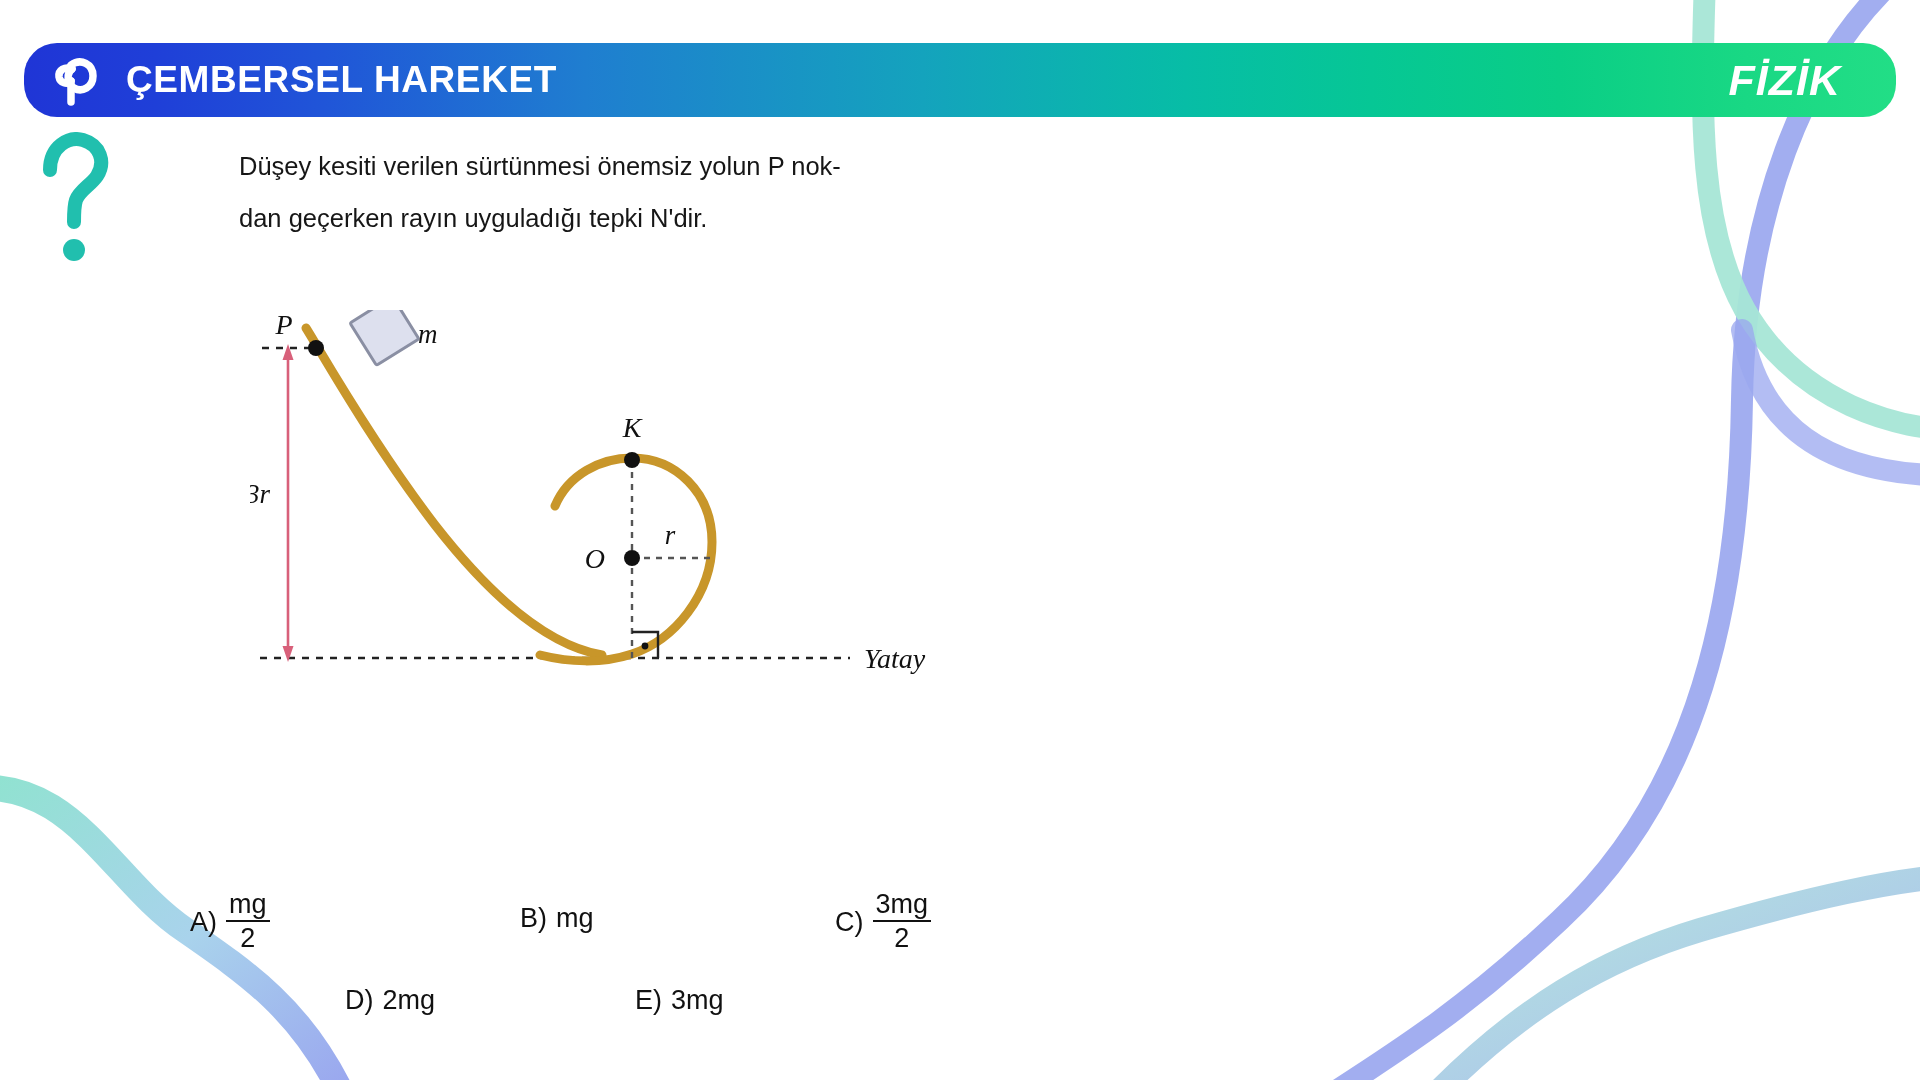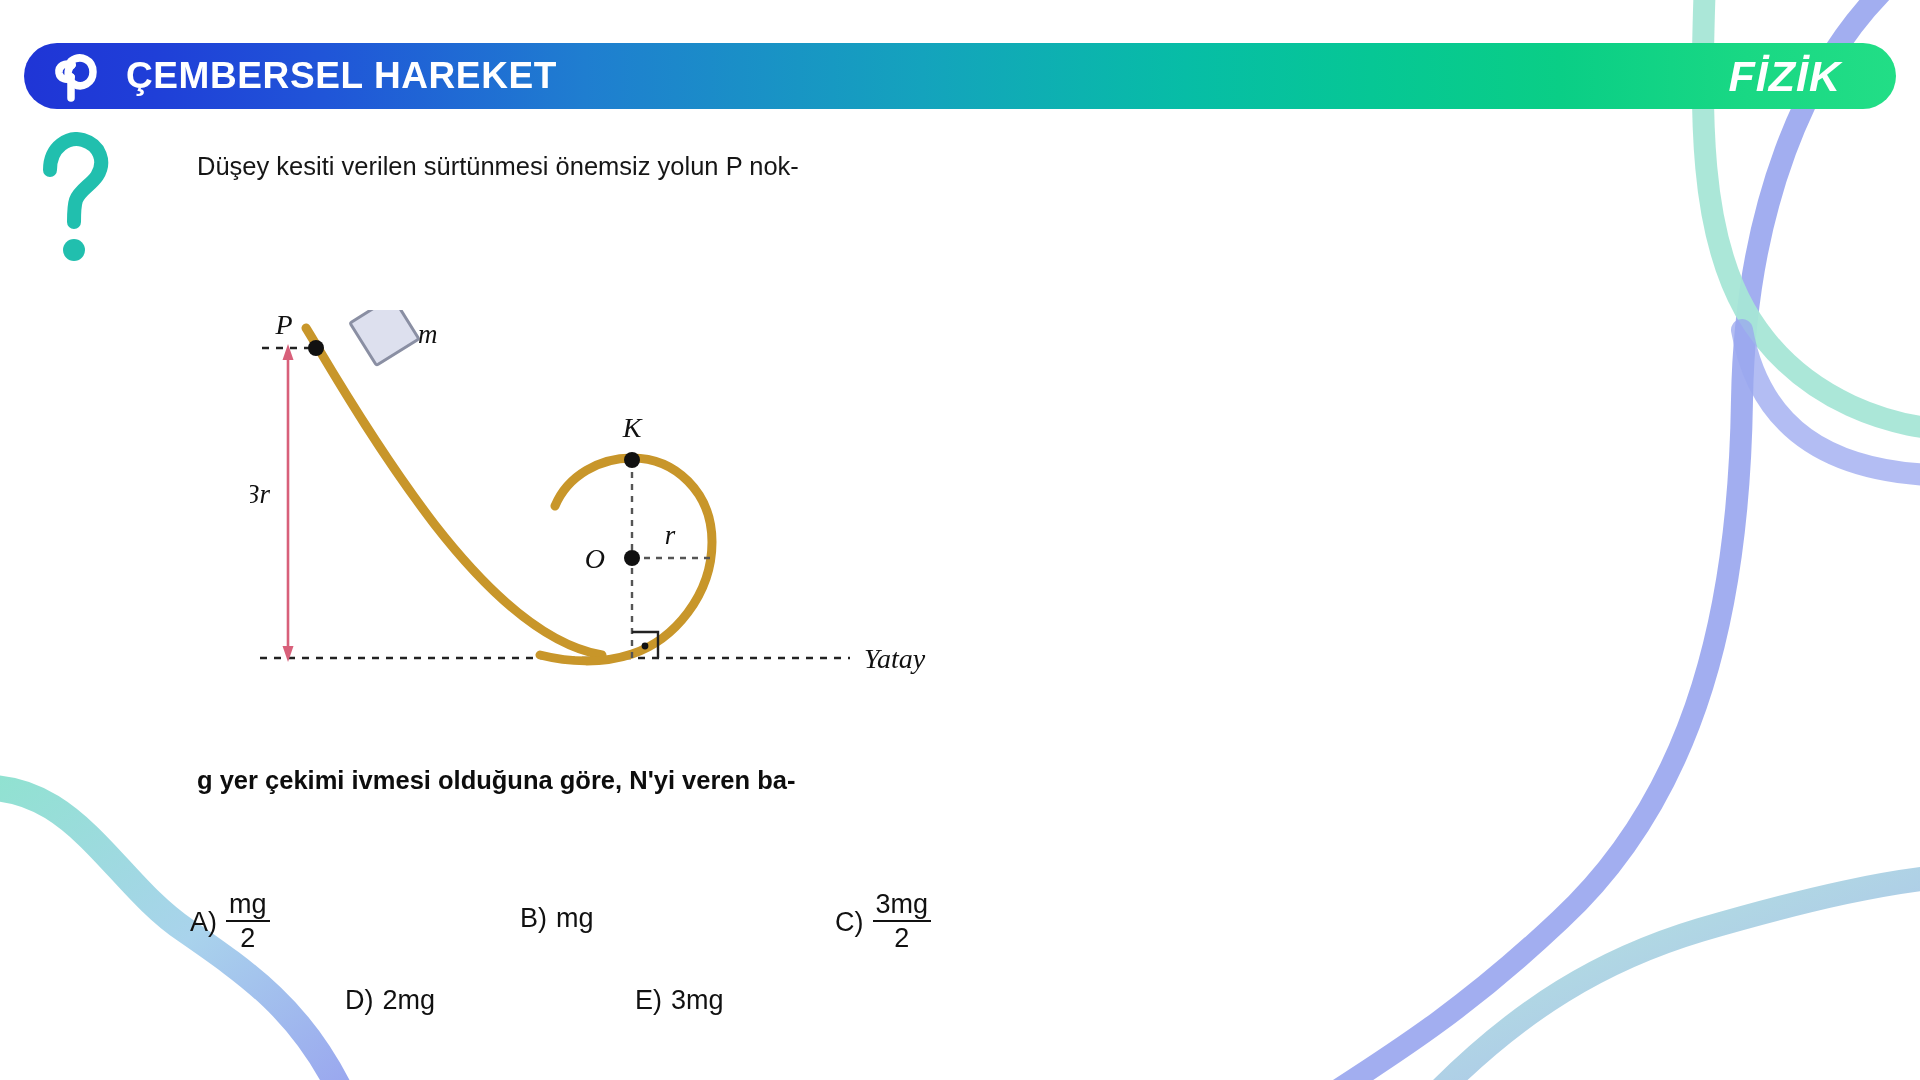--- a/index.html
+++ b/index.html
@@ -21,21 +21,21 @@
     height: 1080px;
     z-index: 0;
     pointer-events: none;
   }
   
   .header-banner {
     position: absolute;
     left: 24px;
     top: 43px;
     width: 1872px;
-    height: 66px;
+    height: 74px;
     border-radius: 33px;
     background: linear-gradient(90deg,
         #1f35d6 0%,
         #1f3fd8 7%,
         #2055d8 16%,
         #1f7ed0 30%,
         #14a3bd 48%,
         #07bda6 62%,
         #06c795 72%,
         #0ace86 82%,
@@ -93,21 +93,21 @@
   .question-text {
     position: absolute;
     left: 197px;
     top: 140px;
     width: 760px;
     font-size: 25.5px;
     line-height: 52px;
     color: #161616;
     z-index: 2;
   }
-  .question-text div { white-space: nowrap; }
+  .question-text div { white-space: nowrap; margin-left: 42px; }
 
   .prompt-text {
     position: absolute;
     left: 197px;
     top: 757px;
     width: 760px;
     font-size: 25.5px;
     font-weight: bold;
     line-height: 47px;
     color: #0d0d0d;
@@ -201,20 +201,21 @@
   <span class="header-subject">FİZİK</span>
 </div>
 
 <svg class="qmark" viewBox="0 0 70 140">
   <path d="M8 38 C8 14, 27 4, 41 8 C58 13, 64 30, 55 44 C49 53, 38 58, 34 68 C32 74, 32 82, 32 90" stroke="#21bfae" stroke-width="14" fill="none" stroke-linecap="round" stroke-linejoin="round"></path>
   <circle cx="32" cy="118" r="11" fill="#21bfae"></circle>
 </svg>
 
 <div class="question-text">
   <div>Düşey kesiti verilen sürtünmesi önemsiz yolun P nok-</div>
+  <div>dan geçerken rayın uyguladığı tepki N'dir.</div>
 </div>
 
 <svg class="diagram" viewBox="0 0 700 420">
 
   <line x1="10" y1="348" x2="600" y2="348" stroke="#222222" stroke-width="2.6" stroke-dasharray="7 7"></line>
 
   <line x1="12" y1="38" x2="70" y2="38" stroke="#222222" stroke-width="2.6" stroke-dasharray="7 7"></line>
 
   <g>
     <line x1="38" y1="46" x2="38" y2="340" stroke="#d8607a" stroke-width="2.6"></line>
@@ -246,21 +247,20 @@
 
   <text x="34" y="24" font-family="'Liberation Serif', serif" font-style="italic" font-size="28" fill="#111111" text-anchor="middle">P</text>
   <text x="168" y="33" font-family="'Liberation Serif', serif" font-style="italic" font-size="27" fill="#111111">m</text>
   <text x="382" y="127" font-family="'Liberation Serif', serif" font-style="italic" font-size="28" fill="#111111" text-anchor="middle">K</text>
   <text x="355" y="258" font-family="'Liberation Serif', serif" font-style="italic" font-size="28" fill="#111111" text-anchor="end">O</text>
   <text x="420" y="234" font-family="'Liberation Serif', serif" font-style="italic" font-size="27" fill="#111111" text-anchor="middle">r</text>
   <text x="614" y="358" font-family="'Liberation Serif', serif" font-style="italic" font-size="28" fill="#111111">Yatay</text>
 </svg>
 
 <div class="prompt-text">
-  <div>g yer çekimi ivmesi olduğuna göre, N'yi veren ba-</div>
 </div>
 
 <div class="options">
 
   <div class="opt opt-a">
     <span class="opt-label">A)</span>
     <span class="frac">
       <span class="frac-num">mg</span>
       <span class="frac-den">2</span>
     </span>

